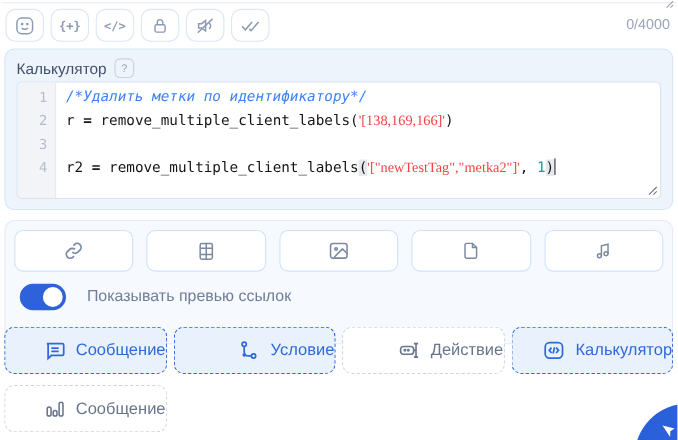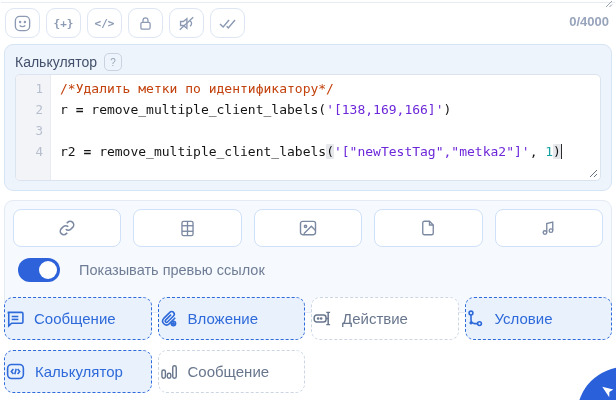--- a/index.html
+++ b/index.html
@@ -8,62 +8,62 @@
 
   
   .top-line{position:absolute;top:2px;left:1px;right:1px;height:1px;background:#e7ecf3;}
   .grip-top{position:absolute;top:0px;right:3px;color:#98a1b2;}
 
   
   .toolbar{position:absolute;top:8px;left:5px;display:flex;gap:6px;}
   .tb-btn{width:35px;height:30px;background:#fff;border:1px solid #dde6f2;border-radius:9px;
           display:flex;align-items:center;justify-content:center;color:#8c9ab4;cursor:pointer;box-sizing:border-box;}
   .tb-glyph{font-family:"DejaVu Sans Mono",monospace;font-size:11px;font-weight:bold;letter-spacing:0;}
-  .counter{position:absolute;top:14px;right:7px;font-size:13px;color:#98a4bc;font-weight:bold;}
+  .counter{position:absolute;top:14px;right:7px;font-size:13px;color:#98a4bc;}
 
   
   .calc-panel{position:absolute;top:44px;left:4px;width:608px;height:147px;box-sizing:border-box;
               background:#edf4fc;border:1px solid #d6e5f6;border-radius:9px;padding:7px 10px;}
   .calc-head{display:flex;align-items:center;gap:7px;height:20px;}
   .calc-label{font-size:14px;color:#43506b;}
   .help-badge{width:16px;height:16px;border:1px solid #c9d2de;border-radius:5px;color:#9aa4b5;
               font-size:10px;display:flex;align-items:center;justify-content:center;background:transparent;}
 
   
   .editor{position:absolute;left:10px;right:10px;top:29px;bottom:9px;background:#fff;
           border:1px solid #dbe3ee;border-radius:5px;overflow:hidden;
           font-family:"DejaVu Sans Mono",monospace;font-size:13px;}
   .gutter{position:absolute;left:0;top:0;bottom:0;width:34px;background:#f3f4f8;border-right:1px solid #e7eaf0;}
   .code-lines{position:absolute;left:0;top:3px;right:0;}
   .cm-line{position:relative;height:21px;line-height:21px;white-space:pre;padding-left:44px;}
   .ln{position:absolute;left:0;top:0;width:27px;text-align:right;color:#b6bece;font-size:12.5px;}
   .tk-plain{color:#141414;}
   .tk-op{color:#141414;font-weight:bold;}
-  .tk-comment{color:#c2410c;}
-  .tk-string{color:#6d28d9;}
+  .tk-comment{color:#3b82f6;font-style:italic;}
+  .tk-string{color:#ef4444;font-family:Liberation Serif, serif;}
   .tk-number{color:#16a2a0;}
   .tk-bracket{color:#141414;background:#e6e8ec;border-radius:1px;}
   .caret{display:inline-block;width:0;border-left:1.3px solid #2b2b2b;height:15px;vertical-align:-3px;}
   .grip-editor{position:absolute;right:2px;bottom:2px;color:#6b7485;}
 
   
   .attach-panel{position:absolute;top:200px;left:4px;width:608px;height:113px;box-sizing:border-box;
                 background:#f6f9fd;border:1px solid #e5ebf4;border-radius:9px;padding:8px;}
   .attach-row{display:flex;gap:12px;height:38px;}
   .attach-btn{flex:1;background:#fff;border:1px solid #cfe1f8;border-radius:8px;color:#7c89a2;
               display:flex;align-items:center;justify-content:center;cursor:pointer;}
   .toggle-row{margin-top:10px;display:flex;align-items:center;height:25px;}
   .toggle{width:42px;height:24px;border-radius:13px;background:#2d62da;position:relative;cursor:pointer;margin-left:5px;}
   .knob{position:absolute;top:3px;right:3px;width:18px;height:18px;border-radius:50%;background:#fff;}
   .toggle-label{margin-left:19px;font-size:14.5px;color:#6f7d96;}
 
   
   .blocks{position:absolute;top:297px;left:4px;width:608px;display:grid;
           grid-template-columns:repeat(4,1fr);column-gap:6px;row-gap:10px;}
-  .block-btn{height:43px;border-radius:9px;box-sizing:border-box;display:flex;align-items:center;justify-content:flex-start;
+  .block-btn{height:43px;border-radius:9px;box-sizing:border-box;display:flex;align-items:center;justify-content:flex-end;
              gap:9px;font-size:15px;background:#fff;border:1.5px dashed #ccd6e3;color:#68768d;cursor:pointer;}
   .block-btn.active{background:#e9f1fd;border-color:#2e6ad9;color:#2e6ad9;}
   .block-btn .ic{display:flex;align-items:center;}
 
   
   .fab{position:absolute;left:577px;top:367px;width:96px;height:96px;border-radius:50%;
        background:#2a60da;cursor:pointer;z-index:5;}
   .fab .ic{position:absolute;left:21px;top:18px;color:#fff;}
 
   svg{display:block;}
@@ -208,53 +208,43 @@
             <path d="M4 4h16a1.5 1.5 0 0 1 1.5 1.5v10A1.5 1.5 0 0 1 20 17H8l-3.5 3.2V5.5A1.5 1.5 0 0 1 4 4z"></path>
             <line x1="8" y1="9" x2="16" y2="9"></line>
             <line x1="8" y1="12.5" x2="16" y2="12.5"></line>
           </svg>
         </span>
         <span>Сообщение</span>
       </div>
       <div class="block-btn active">
         <span class="ic ">
           <svg width="20" height="20" viewBox="0 0 24 24" fill="none" stroke="currentColor" stroke-width="1.9">
-            <path d="M19.5 10.5l-7.3 7.3a4.6 4.6 0 0 1-6.5-6.5L13 4a3.1 3.1 0 0 1 4.4 4.4L10.2 15.6a1.6 1.6 0 0 1-2.3-2.3L14.5 6.7"></path>
-            <circle cx="17.3" cy="17.3" r="2.6" fill="#e9f1fd"></circle>
-            <circle cx="17.3" cy="17.3" r="0.9" fill="currentColor"></circle>
-          </svg>
-        </span>
-        <span>Вложение</span>
+            <circle cx="6" cy="4.8" r="2.3"></circle>
+            <path d="M6 7.2v6a4.3 4.3 0 0 0 4.3 4.3h3.4"></path>
+            <circle cx="16.2" cy="17.5" r="2.3"></circle>
+            <circle cx="6" cy="16.5" r="1" fill="currentColor"></circle>
+          </svg>
+        </span>
+        <span>Условие</span>
       </div>
       <div class="block-btn">
         <span class="ic ">
           <svg width="21" height="21" viewBox="0 0 24 24" fill="none" stroke="currentColor" stroke-width="1.7">
             <rect x="2.5" y="8" width="13.5" height="8" rx="2.8"></rect>
             <circle cx="7" cy="12" r="0.7" fill="currentColor"></circle>
             <circle cx="10.5" cy="12" r="0.7" fill="currentColor"></circle>
             <path d="M18.5 5v14"></path>
             <path d="M16.3 5h4.4M16.3 19h4.4"></path>
             <path d="M16 12h2.5"></path>
           </svg>
         </span>
         <span>Действие</span>
       </div>
       <div class="block-btn active">
         <span class="ic ">
-          <svg width="20" height="20" viewBox="0 0 24 24" fill="none" stroke="currentColor" stroke-width="1.9">
-            <circle cx="6" cy="4.8" r="2.3"></circle>
-            <path d="M6 7.2v6a4.3 4.3 0 0 0 4.3 4.3h3.4"></path>
-            <circle cx="16.2" cy="17.5" r="2.3"></circle>
-            <circle cx="6" cy="16.5" r="1" fill="currentColor"></circle>
-          </svg>
-        </span>
-        <span>Условие</span>
-      </div>
-      <div class="block-btn active">
-        <span class="ic ">
           <svg width="21" height="21" viewBox="0 0 24 24" fill="none" stroke="currentColor" stroke-width="1.8">
             <rect x="3" y="4" width="18" height="16" rx="4.5"></rect>
             <path d="M9.6 9.2L7.2 12l2.4 2.8"></path>
             <path d="M14.4 9.2l2.4 2.8-2.4 2.8"></path>
             <path d="M12.8 8.8l-1.6 6.4"></path>
           </svg>
         </span>
         <span>Калькулятор</span>
       </div>
       <div class="block-btn">

